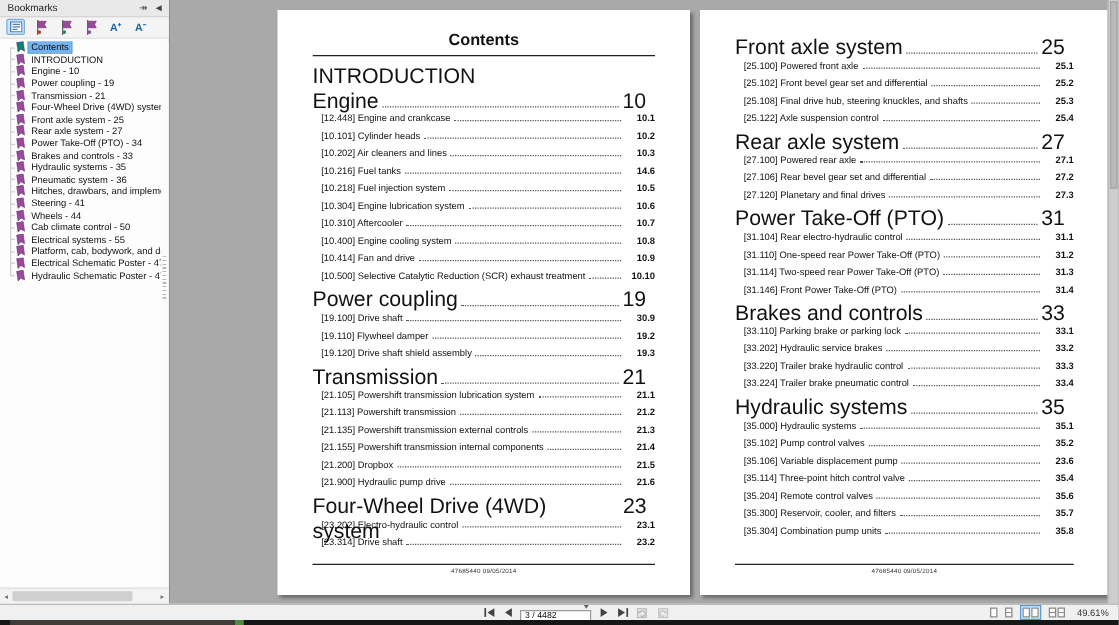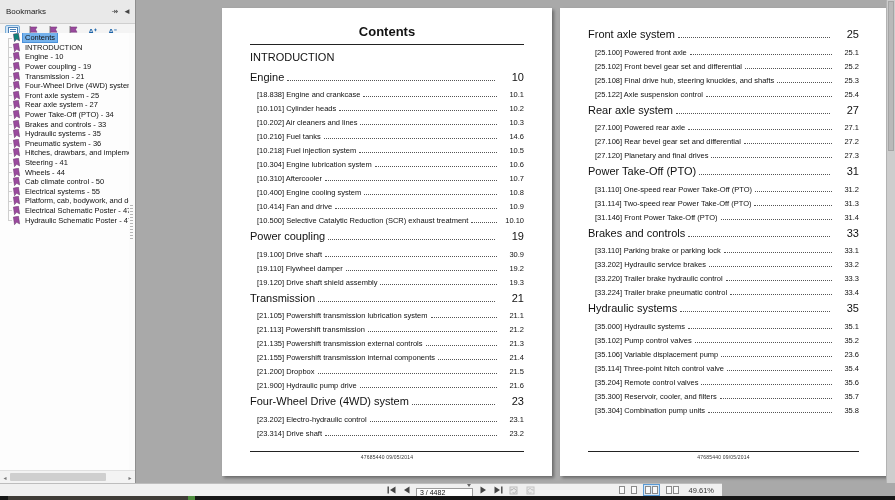--- a/index.html
+++ b/index.html
@@ -5,21 +5,21 @@
   * { box-sizing: border-box; }
   html,body { margin:0; padding:0; }
   body {
     width:895px; height:500px; overflow:hidden; position:relative;
     font-family:"Liberation Sans", sans-serif; background:#a9a9a9;
   }
 
   
   .panel { position:absolute; left:0; top:0; width:136px; height:483px;
            background:#fdfdfd; border-right:1px solid #8e8e8e; }
-  .panel-header { height:24px; background:#e9e9e9; border-bottom:1px solid #cfcfcf;
+  .panel-header { height:14px; background:#e9e9e9; border-bottom:1px solid #cfcfcf;
                   display:flex; align-items:center; padding:0 4px 0 6px;
                   font-size:8px; color:#222; }
   .panel-header .spacer { flex:1; }
   .ph-icon { font-size:8px; color:#444; margin-left:5px; line-height:1; }
   .panel-toolbar { height:17px; display:flex; align-items:center; gap:5px;
                    padding:1px 3px 2px 5px; background:#f4f4f4;
                    border-bottom:1px solid #e2e2e2; }
   .tb-btn { width:15px; height:13px; display:flex; align-items:center;
             justify-content:center; border:1px solid transparent; }
   .tb-btn.selected { background:#cfe4f7; border:1px solid #7aadd6; border-radius:2px; }
@@ -55,41 +55,41 @@
   .page { position:absolute; top:8px; height:468px; background:#ffffff;
           box-shadow:2px 2px 3px rgba(0,0,0,0.38); }
   #page-left  { left:86px;  width:330px; }
   #page-right { left:424px; width:327px; }
   .page-inner { position:absolute; left:28px; right:28px; top:0; bottom:0; overflow:hidden; }
   .doc-title { text-align:center; font-weight:bold; font-size:13px; color:#111;
                margin-top:16px; }
   .title-rule { border-bottom:1.6px solid #222; margin-top:5px; margin-bottom:6px; }
   .sections { }
   .page-right-pad { padding-top:20px; }
-  .toc-heading { display:flex; align-items:baseline; height:19.5px; font-size:11px;
+  .toc-heading { display:flex; align-items:baseline; height:19.5px; font-size:17px;
                  color:#111; cursor:pointer; }
-  .toc-heading .num { width:26px; text-align:right; }
+  .toc-heading .num { width:26px; }
   .toc-sub { display:flex; align-items:baseline; height:14px; font-size:7.5px;
              color:#111; padding-left:7px; cursor:pointer; }
-  .toc-sub .num { width:24px; text-align:right; }
+  .toc-sub .num { width:24px; text-align:right;font-weight:bold; }
   .leader { flex:1; border-bottom:1.2px dotted #555; margin:0 3px 2px 3px; }
   .toc-heading.no-num .leader, .toc-heading.no-num .num { visibility:hidden; }
   .page-footer { position:absolute; left:28px; right:28px; bottom:16px; }
   .footer-rule { border-top:1.5px solid #222; }
   .footer-text { text-align:center; font-size:5px; color:#333; margin-top:2px;
                  letter-spacing:0.2px; }
 
   
   .vscroll { position:absolute; right:0; top:0; width:9px; height:483px;
              background:#cdcdcd; border-left:1px solid #b2b2b2; }
   .vthumb { position:absolute; left:1px; right:1px; top:1px; height:150px;
             background:#b9b9b9; border:1px solid #a5a5a5; }
 
   
-  .bottom-toolbar { position:absolute; left:0; top:483px; width:722px; height:13px;
+  .bottom-toolbar { position:absolute; left:0; top:483px; width:895px; height:13px;
                     background:#f0f0f0; border-top:1px solid #bdbdbd; }
   .nav-cluster { position:absolute; left:386px; top:0; height:12px;
                  display:flex; align-items:center; gap:5px; }
   .nav-btn { display:flex; align-items:center; justify-content:center;
              width:10px; height:10px; }
   .page-box { width:57px; height:10px; background:#fff; border:1px solid #9a9a9a;
               font-size:7px; font-family:"Liberation Sans",sans-serif;
               padding:0 8px 0 3px; color:#111; position:relative; }
   .page-box-wrap { position:relative; }
   .page-caret { position:absolute; right:2px; top:3px; width:0; height:0;
@@ -301,21 +301,21 @@
     <span>INTRODUCTION</span>
     <span class="leader"></span>
     <span class="num"></span>
   </div>
           <div class="toc-heading">
     <span>Engine</span>
     <span class="leader"></span>
     <span class="num">10</span>
   </div>
           <div class="toc-sub">
-    <span>[18.838] Engine and crankcase</span>
+    <span>[12.448] Engine and crankcase</span>
     <span class="leader"></span>
     <span class="num">10.1</span>
   </div>
           <div class="toc-sub">
     <span>[10.101] Cylinder heads</span>
     <span class="leader"></span>
     <span class="num">10.2</span>
   </div>
           <div class="toc-sub">
     <span>[10.202] Air cleaners and lines</span>
@@ -481,20 +481,25 @@
     <span>[27.120] Planetary and final drives</span>
     <span class="leader"></span>
     <span class="num">27.3</span>
   </div>
           <div class="toc-heading">
     <span>Power Take-Off (PTO)</span>
     <span class="leader"></span>
     <span class="num">31</span>
   </div>
           <div class="toc-sub">
+    <span>[31.104] Rear electro-hydraulic control</span>
+    <span class="leader"></span>
+    <span class="num">31.1</span>
+  </div>
+          <div class="toc-sub">
     <span>[31.110] One-speed rear Power Take-Off (PTO)</span>
     <span class="leader"></span>
     <span class="num">31.2</span>
   </div>
           <div class="toc-sub">
     <span>[31.114] Two-speed rear Power Take-Off (PTO)</span>
     <span class="leader"></span>
     <span class="num">31.3</span>
   </div>
           <div class="toc-sub">

